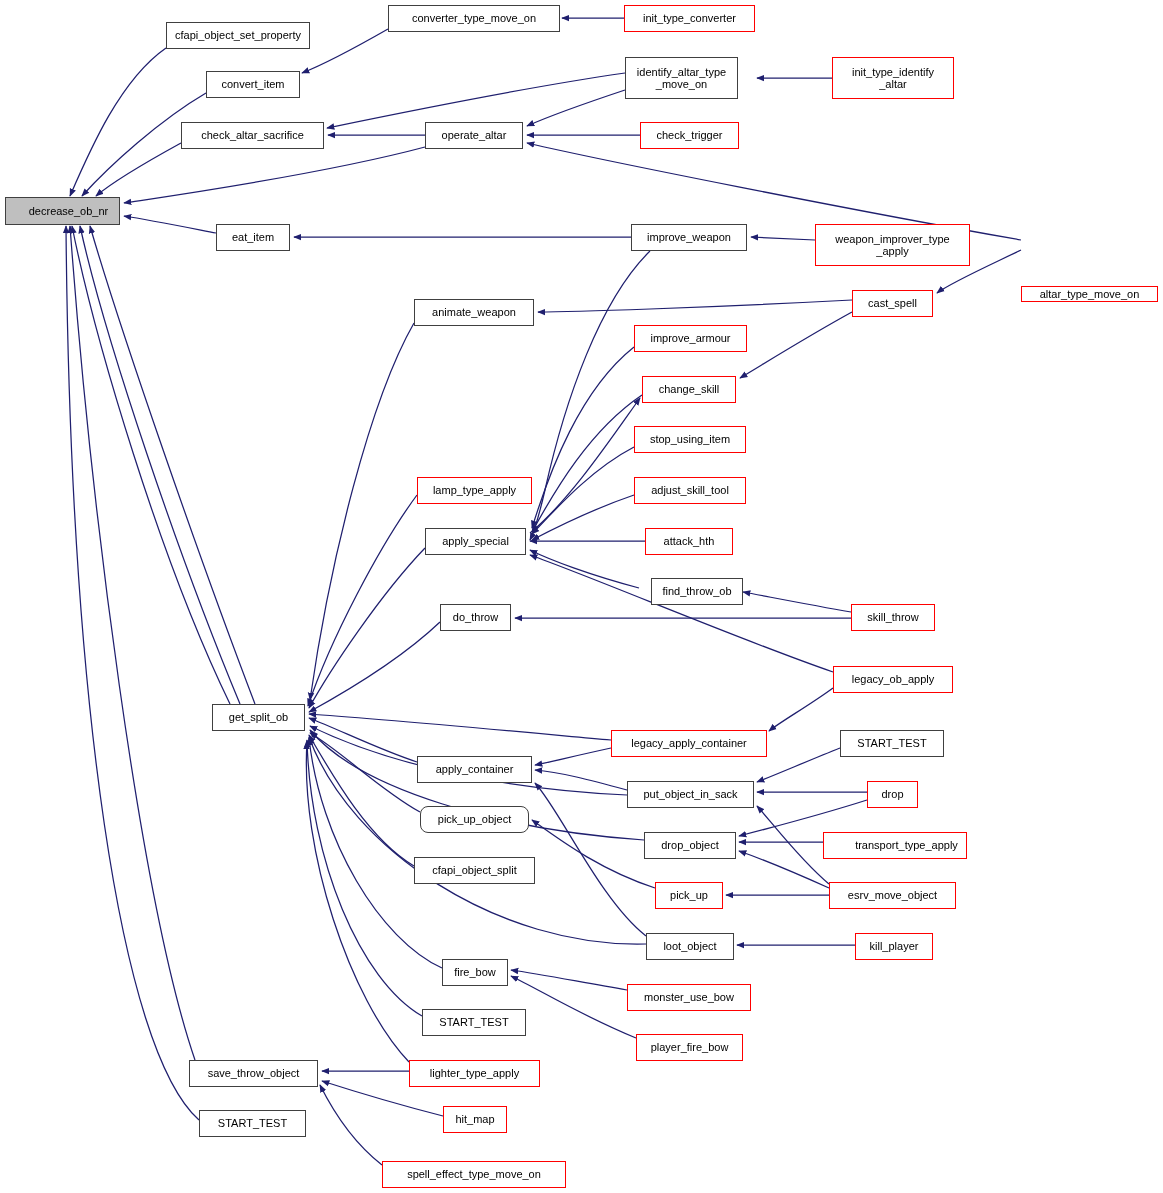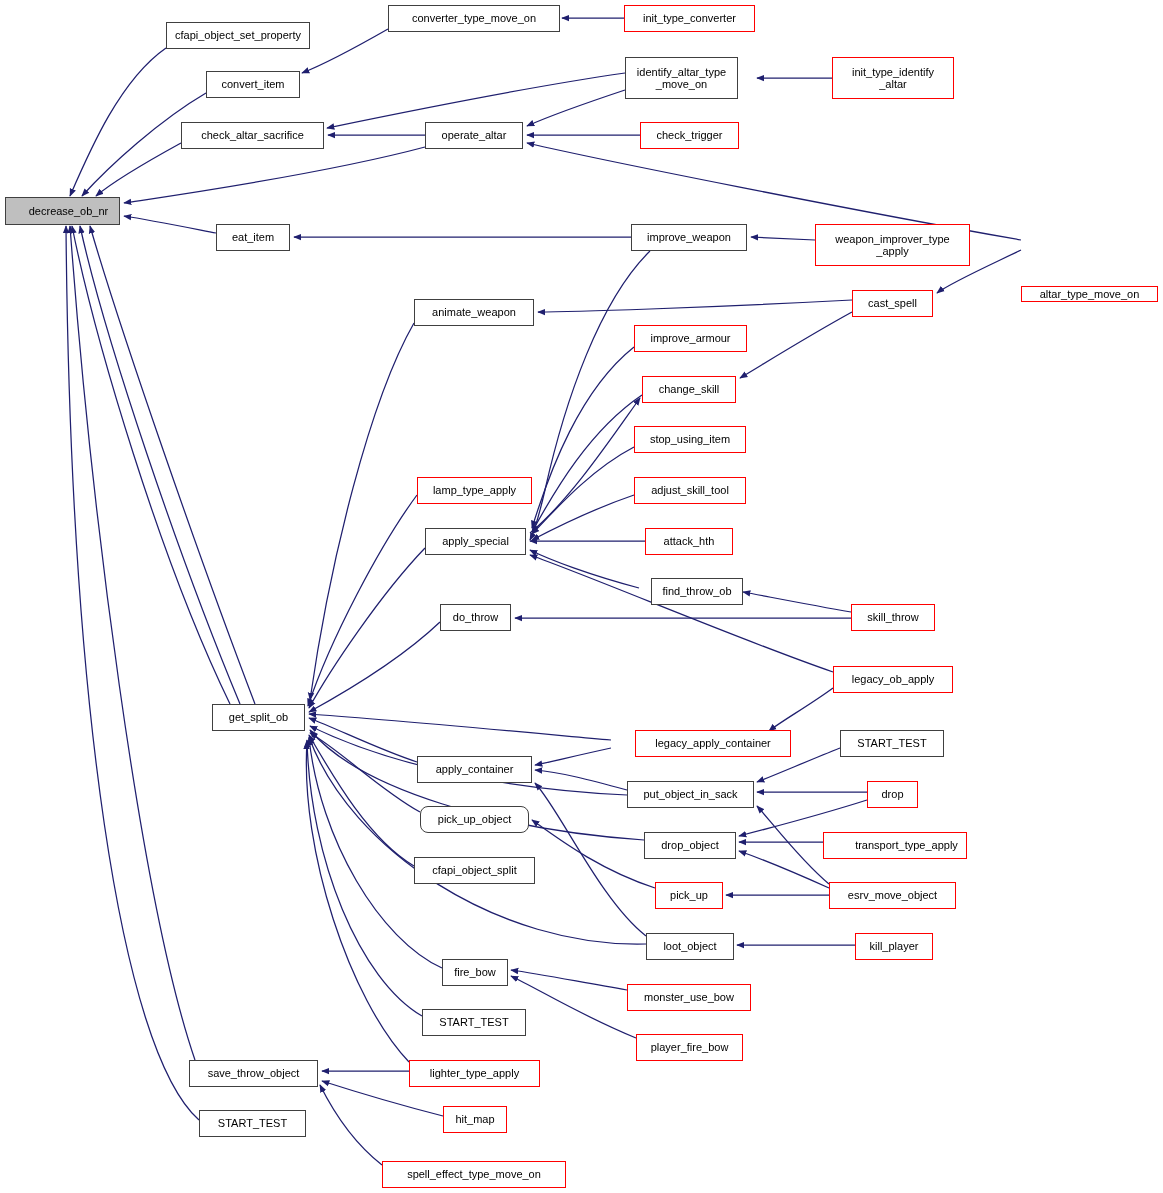--- a/index.html
+++ b/index.html
@@ -137,21 +137,21 @@
       <div class="node red" style="left: 634px; top: 426px; width: 112px; height: 27px;">stop_using_item</div>
       <div class="node red" style="left: 417px; top: 477px; width: 115px; height: 27px;">lamp_type_apply</div>
       <div class="node red" style="left: 634px; top: 477px; width: 112px; height: 27px;">adjust_skill_tool</div>
       <div class="node" style="left: 425px; top: 528px; width: 101px; height: 27px;">apply_special</div>
       <div class="node red" style="left: 645px; top: 528px; width: 88px; height: 27px;">attack_hth</div>
       <div class="node" style="left: 639px; top: 578px; width: 92px; height: 27px; margin-left: 12px;">find_throw_ob</div>
       <div class="node" style="left: 440px; top: 604px; width: 71px; height: 27px;">do_throw</div>
       <div class="node red" style="left: 851px; top: 604px; width: 84px; height: 27px;">skill_throw</div>
       <div class="node red" style="left: 833px; top: 666px; width: 120px; height: 27px;">legacy_ob_apply</div>
       <div class="node" style="left: 212px; top: 704px; width: 93px; height: 27px;">get_split_ob</div>
-      <div class="node red" style="left: 611px; top: 730px; width: 156px; height: 27px; margin-left: 24px;">legacy_apply_container</div>
+      <div class="node red" style="left: 611px; top: 730px; width: 156px; height: 27px;">legacy_apply_container</div>
       <div class="node" style="left: 840px; top: 730px; width: 104px; height: 27px;">START_TEST</div>
       <div class="node" style="left: 417px; top: 756px; width: 115px; height: 27px;">apply_container</div>
       <div class="node" style="left: 627px; top: 781px; width: 127px; height: 27px;">put_object_in_sack</div>
       <div class="node red" style="left: 867px; top: 781px; width: 51px; height: 27px;">drop</div>
       <div class="node" style="left: 420px; top: 806px; width: 109px; height: 27px; border-radius: 8px;">pick_up_object</div>
       <div class="node" style="left: 644px; top: 832px; width: 92px; height: 27px;">drop_object</div>
       <div class="node red" style="left: 823px; top: 832px; width: 144px; height: 27px; padding-left: 23px;">transport_type_apply</div>
       <div class="node" style="left: 414px; top: 857px; width: 121px; height: 27px;">cfapi_object_split</div>
       <div class="node red" style="left: 655px; top: 882px; width: 68px; height: 27px;">pick_up</div>
       <div class="node red" style="left: 829px; top: 882px; width: 127px; height: 27px;">esrv_move_object</div>

